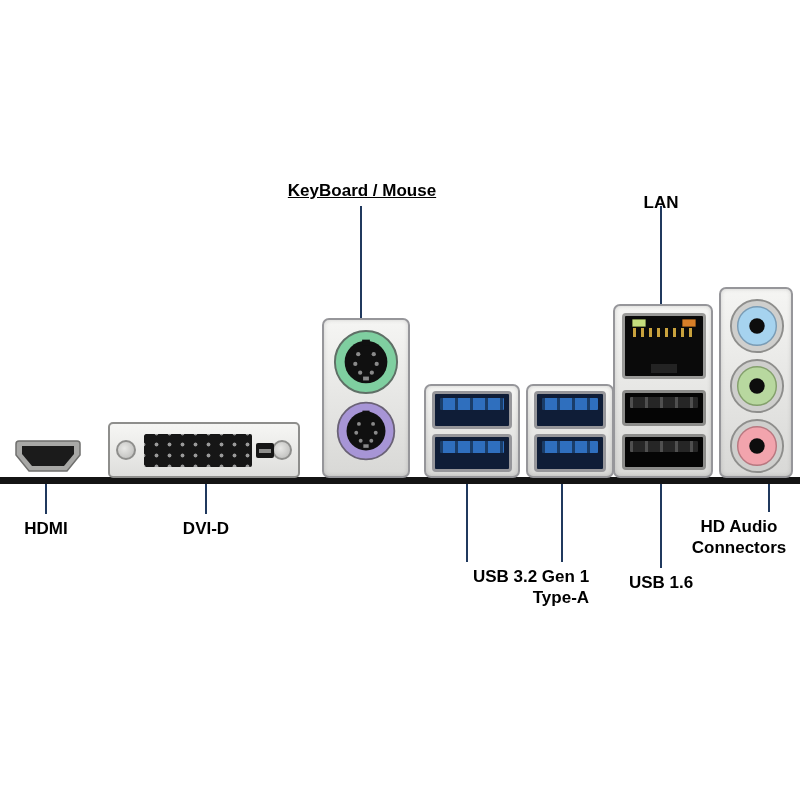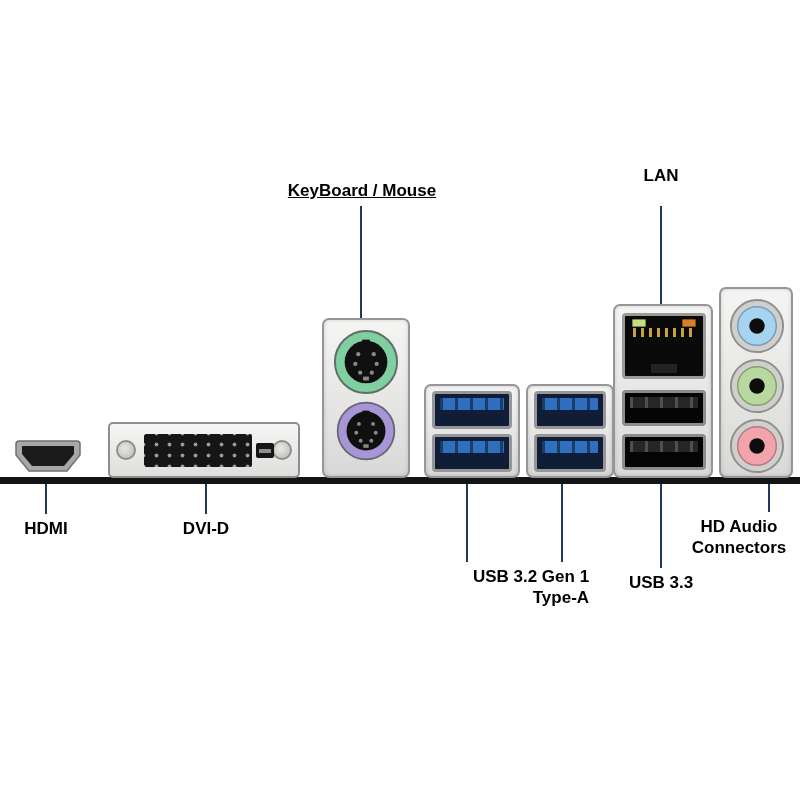--- a/index.html
+++ b/index.html
@@ -73,27 +73,27 @@
   .led-left{left:7px;top:3px;background:#c4dd7d;border:1px solid #7a8a4a;}
   .led-right{right:7px;top:3px;background:#d87f28;border:1px solid #8a5218;}
   svg{display:block;}
 </style>
 </head>
 <body>
 
 <div class="diagram">
 
   <div class="label" style="left:362px;top:180px;text-decoration:underline;">KeyBoard / Mouse</div>
-  <div class="label" style="left:661px;top:165px;">LAN</div>
+  <div class="label" style="left:661px;top:192px;">LAN</div>
 
   <div class="label" style="left:46px;top:518px;">HDMI</div>
   <div class="label" style="left:206px;top:518px;">DVI-D</div>
   <div class="label" style="left:531px;top:566px;text-align:right;">USB 3.2 Gen 1
 Type-A</div>
-  <div class="label" style="left:661px;top:572px;">USB 3.3</div>
+  <div class="label" style="left:661px;top:572px;">USB 1.6</div>
   <div class="label" style="left:739px;top:516px;">HD Audio
 Connectors</div>
 
   <div class="leader" style="left:360px;top:206px;height:112px;"></div>
   <div class="leader" style="left:660px;top:206px;height:98px;"></div>
   <div class="leader" style="left:45px;top:484px;height:30px;"></div>
   <div class="leader" style="left:205px;top:484px;height:30px;"></div>
   <div class="leader" style="left:466px;top:484px;height:78px;"></div>
   <div class="leader" style="left:561px;top:484px;height:78px;"></div>
   <div class="leader" style="left:660px;top:484px;height:84px;"></div>

